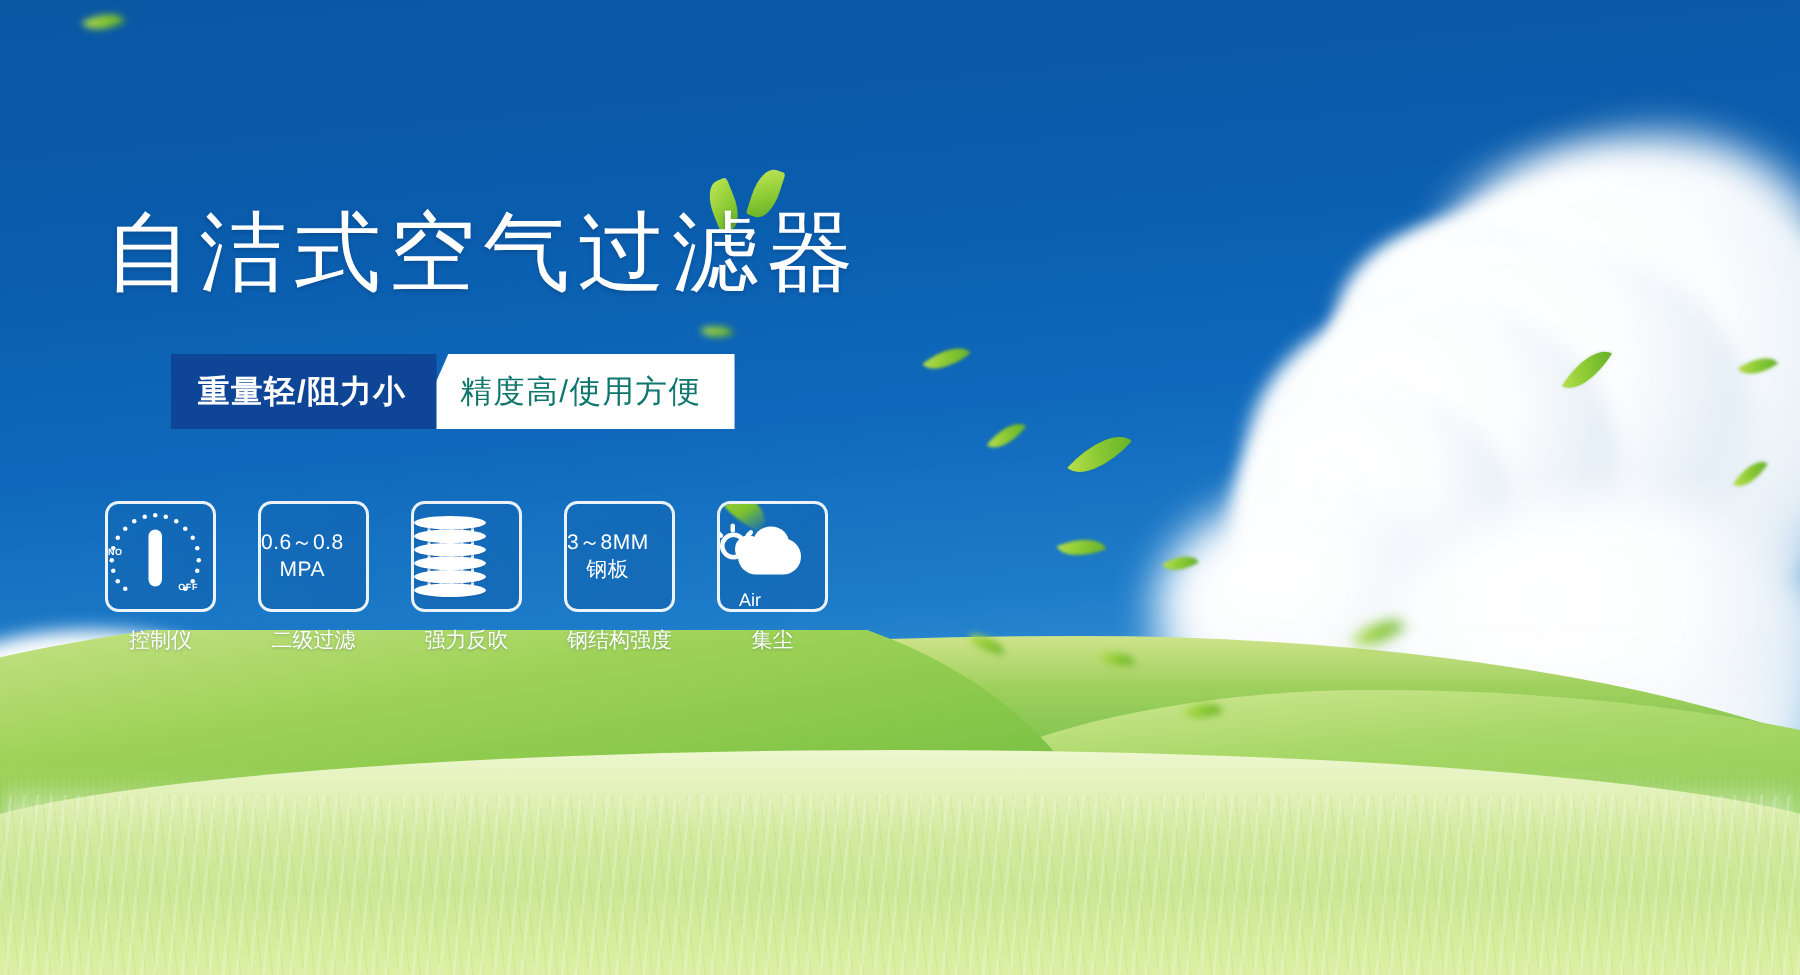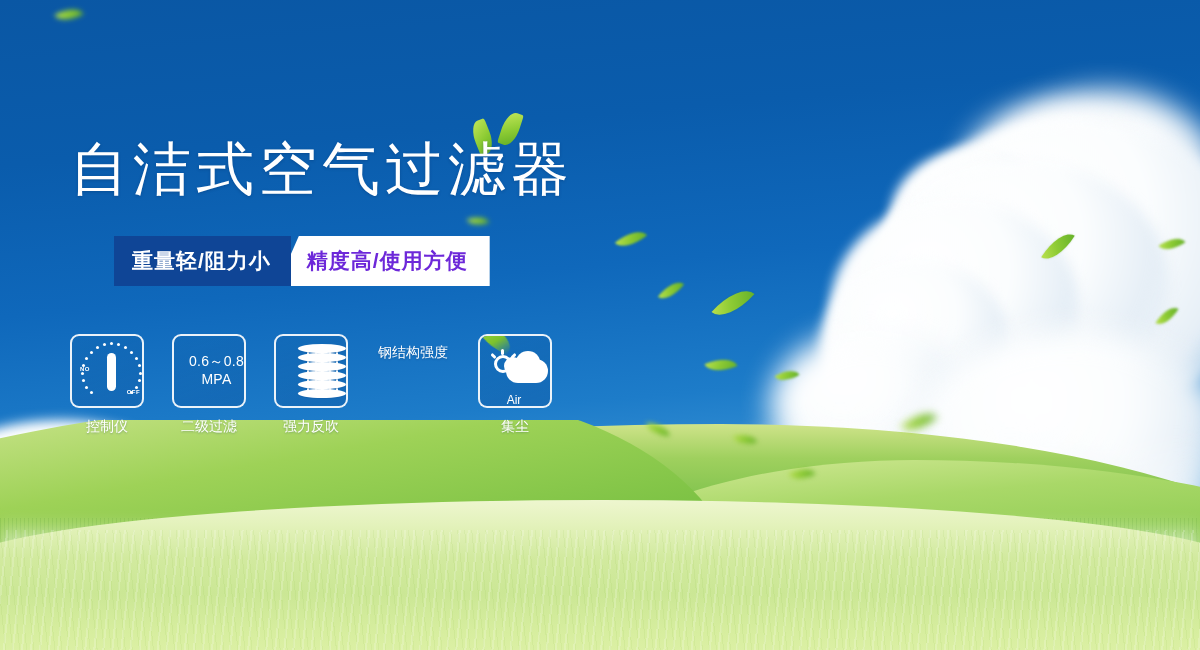--- a/index.html
+++ b/index.html
@@ -131,35 +131,35 @@
 
   
   .subbar{ position:absolute; left:70px; top:236px; height:50px; display:flex;padding-left:44px; }
   .sub-dark{
     position:relative; background:#0f4596; color:#fff;
     font-size:21px; letter-spacing:1px; font-weight:bold;
     display:flex; align-items:center; padding:0 20px 0 18px;
     z-index:2;
   }
   .sub-light{
-    position:relative; background:#ffffff; color:#6d28d9;
-    font-size:21px; letter-spacing:1px; font-weight:bold;
+    position:relative; background:#ffffff; color:#0f766e;
+    font-size:21px; letter-spacing:1px; font-weight:normal;
     display:flex; align-items:center; padding:0 22px 0 30px;
     margin-left:-14px;
     clip-path:polygon(22px 0, 100% 0, 100% 100%, 0 100%);
     z-index:1;
   }
 
   
   .features{ position:absolute; left:70px; top:334px; display:flex; gap:28px; }
   .feature{ width:74px; display:flex; flex-direction:column; align-items:center; }
   .fbox{
     width:74px; height:74px; border:2px solid rgba(255,255,255,.92); border-radius:9px;
     background:linear-gradient(160deg, rgba(18,104,180,.55) 0%, rgba(16,92,166,.48) 100%);
-    display:flex; align-items:center; justify-content:flex-end;
+    display:flex; align-items:center; justify-content:flex-start;
     color:#fff; text-align:center; position:relative; overflow:hidden;
   }
   .fbox .txt{ font-size:14px; line-height:1.28; letter-spacing:.3px; white-space:nowrap; }
   .fbox .txt .l2{ display:block; }
   .flabel{ margin-top:10px; font-size:14px; color:#ffffff; white-space:nowrap; text-shadow:0 1px 2px rgba(0,40,90,.28);text-align:center; }
 
   
   .gauge{ position:relative; width:62px; height:58px; }
   .gauge .dot{ position:absolute; width:3.4px; height:3.4px; background:#fff; border-radius:50%; }
   .gauge .needle{
@@ -315,20 +315,26 @@
           <span class="disc" style="top:18px;"></span>
           <span class="disc" style="top:27px;"></span>
           <span class="disc" style="top:36px;"></span>
           <span class="disc" style="top:45px;"></span>
         </div>
       </div>
       <div class="flabel">强力反吹</div>
     </div>
 
     <div class="feature">
+      <div class="fbox">
+        <div class="txt">
+          <span>3～8MM</span>
+          <span class="l2">钢板</span>
+        </div>
+      </div>
       <div class="flabel">钢结构强度</div>
     </div>
 
     <div class="feature">
       <div class="fbox">
         <span class="leafstreak"></span>
         <div class="cloudicon">
           <span class="sun"></span>
           <span class="ray" style="left:7px;  top:0px; transform:rotate(0deg);"></span>
           <span class="ray" style="left:18px; top:4px; transform:rotate(45deg);"></span>

